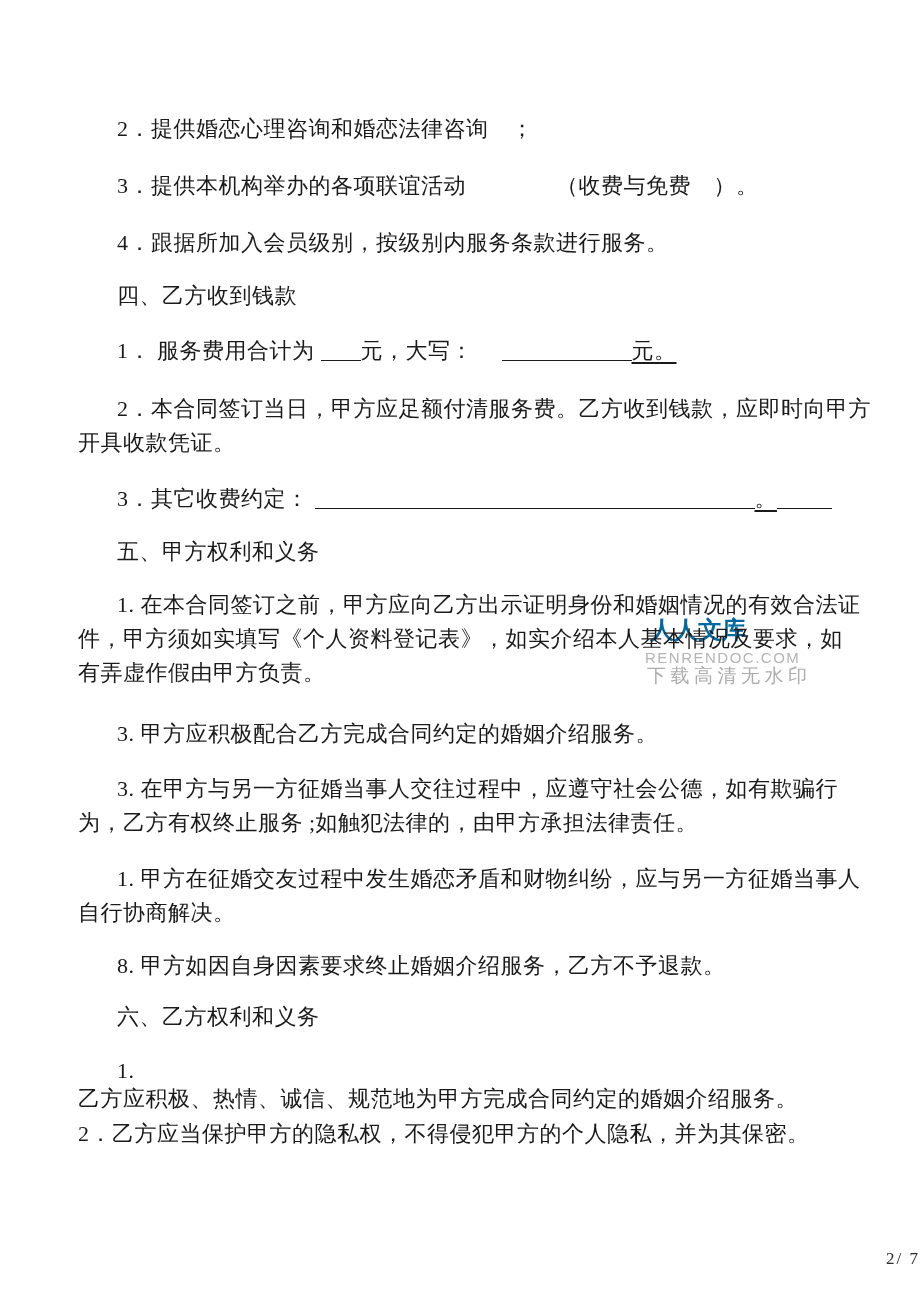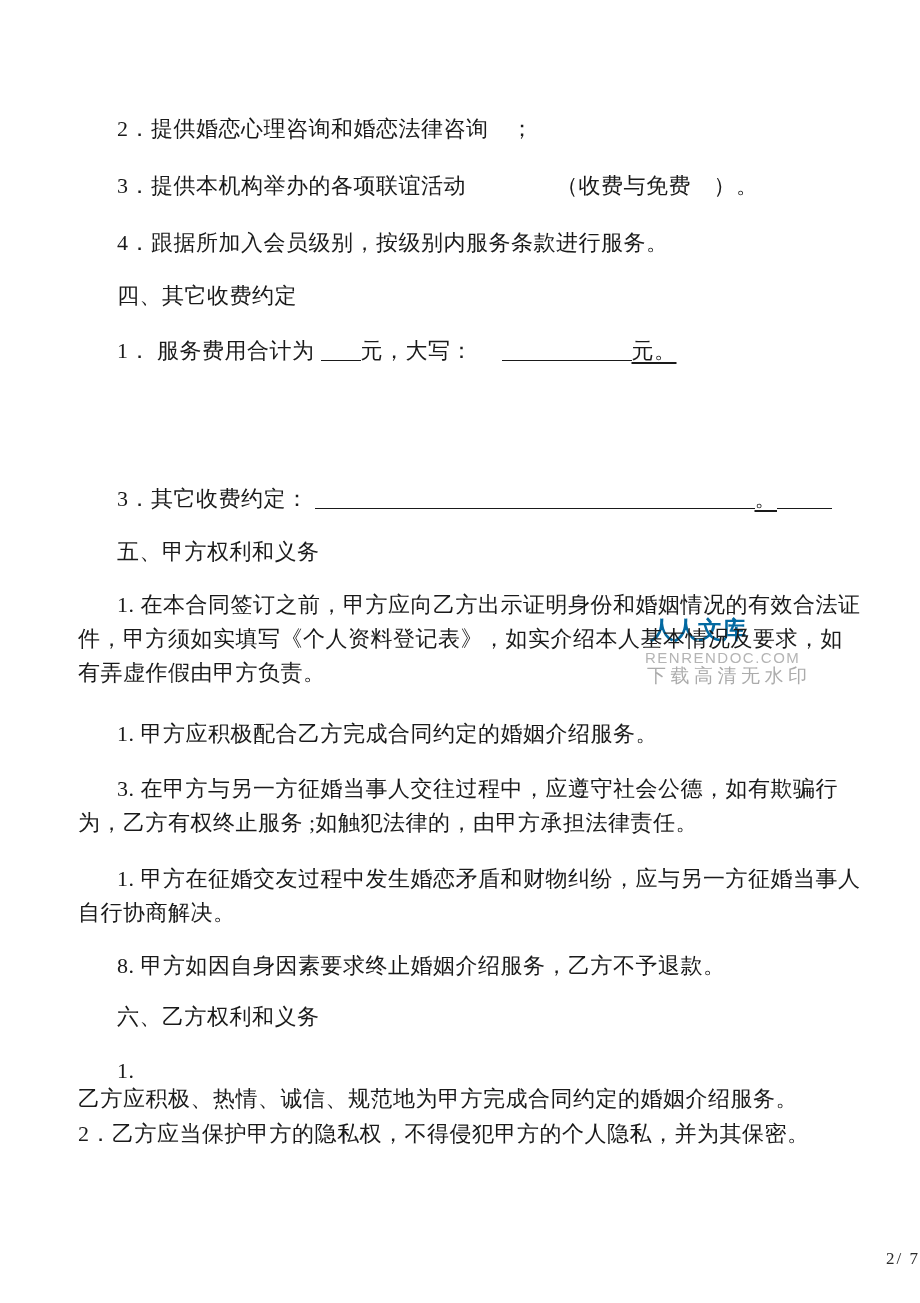--- a/index.html
+++ b/index.html
@@ -66,38 +66,42 @@
       <div class="paragraph" style="top: 112px;">
         <div class="line indent"><span class="seg">2．提供婚恋心理咨询和婚恋法律咨询　；</span></div>
       </div>
       <div class="paragraph" style="top: 169px;">
         <div class="line indent"><span class="seg">3．提供本机构举办的各项联谊活动　　　　（收费与免费　）。</span></div>
       </div>
       <div class="paragraph" style="top: 226px;">
         <div class="line indent"><span class="seg">4．跟据所加入会员级别，按级别内服务条款进行服务。</span></div>
       </div>
       <div class="paragraph" style="top: 279px;">
-        <div class="line indent"><span class="seg">四、其它收费约定</span></div>
+        <div class="line indent"><span class="seg">四、乙方收到钱款</span></div>
       </div>
       <div class="paragraph" style="top: 334px;">
         <div class="line indent"><span class="seg">1． 服务费用合计为 </span><span class="blank" style="width: 40px;"></span><span class="seg">元，大写：　 </span><span class="blank" style="width: 130px;"></span><span class="utext">元。</span></div>
+      </div>
+      <div class="paragraph" style="top: 392px;">
+        <div class="line indent"><span class="seg">2．本合同签订当日，甲方应足额付清服务费。乙方收到钱款，应即时向甲方</span></div>
+        <div class="line"><span class="seg">开具收款凭证。</span></div>
       </div>
       <div class="paragraph" style="top: 482px;">
         <div class="line indent"><span class="seg">3．其它收费约定： </span><span class="blank" style="width: 440px;"></span><span class="utext">。</span><span class="blank" style="width: 55px;"></span></div>
       </div>
       <div class="paragraph" style="top: 535px;">
         <div class="line indent"><span class="seg">五、甲方权利和义务</span></div>
       </div>
       <div class="paragraph" style="top: 588px;">
         <div class="line indent"><span class="seg">1. 在本合同签订之前，甲方应向乙方出示证明身份和婚姻情况的有效合法证</span></div>
         <div class="line"><span class="seg">件，甲方须如实填写《个人资料登记表》，如实介绍本人基本情况及要求，如</span></div>
         <div class="line"><span class="seg">有弄虚作假由甲方负责。</span></div>
       </div>
       <div class="paragraph" style="top: 717px;">
-        <div class="line indent"><span class="seg">1. 甲方应积极配合乙方完成合同约定的婚姻介绍服务。</span></div>
+        <div class="line indent"><span class="seg">3. 甲方应积极配合乙方完成合同约定的婚姻介绍服务。</span></div>
       </div>
       <div class="paragraph" style="top: 772px;">
         <div class="line indent"><span class="seg">3. 在甲方与另一方征婚当事人交往过程中，应遵守社会公德，如有欺骗行</span></div>
         <div class="line"><span class="seg">为，乙方有权终止服务 ;如触犯法律的，由甲方承担法律责任。</span></div>
       </div>
       <div class="paragraph" style="top: 862px;">
         <div class="line indent"><span class="seg">1. 甲方在征婚交友过程中发生婚恋矛盾和财物纠纷，应与另一方征婚当事人</span></div>
         <div class="line"><span class="seg">自行协商解决。</span></div>
       </div>
       <div class="paragraph" style="top: 949px;">

